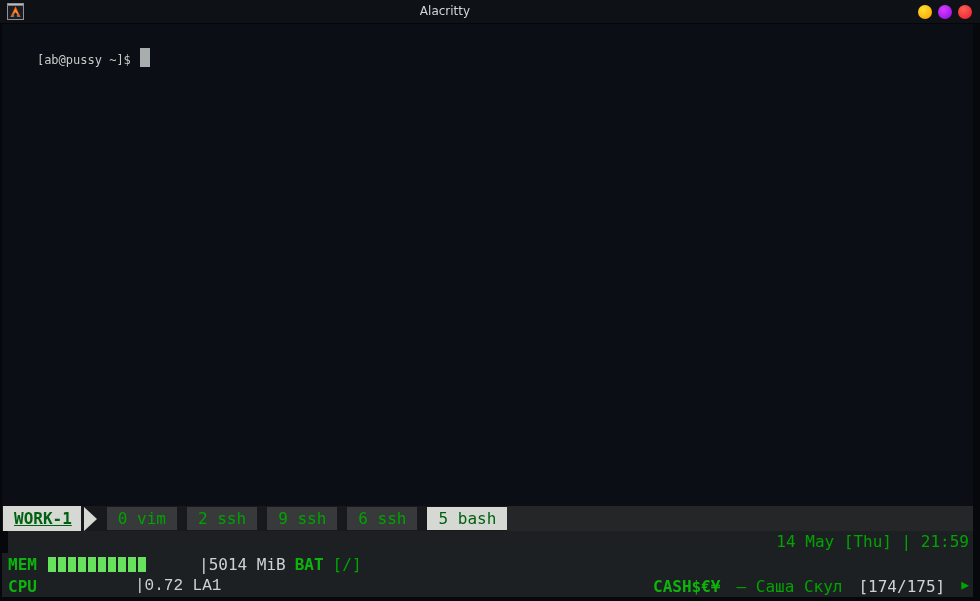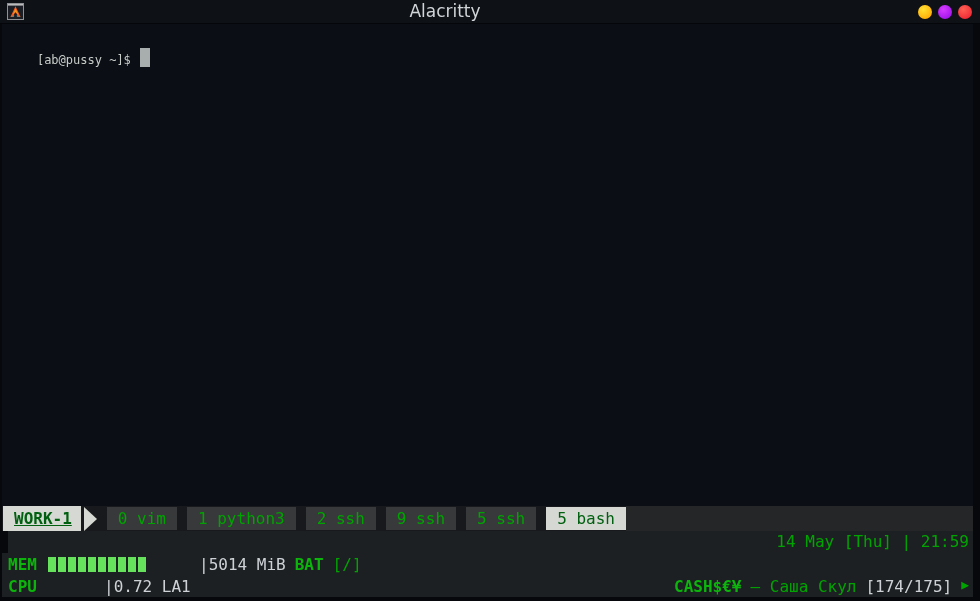--- a/index.html
+++ b/index.html
@@ -33,21 +33,21 @@
     height:24px;flex:none;position:relative;
     background:var(--bg-titlebar);
     border-bottom:1px solid #04060a;
     display:flex;align-items:center;
   }
   .app-icon{margin-left:7px;width:17px;height:17px;flex:none;z-index:2;}
   .win-title{
     position:absolute;left:0;right:90px;top:0;bottom:0;
     text-align:center;line-height:23px;
     color:#d2d5d8;font-family:"DejaVu Sans","Liberation Sans",sans-serif;
-    font-size:17px;
+    font-size:12px;
   }
   .controls{margin-left:auto;display:flex;gap:6px;margin-right:8px;z-index:2;}
   .ctrl{width:14px;height:14px;border-radius:50%;display:inline-block;}
   
   .terminal{
     flex:1;margin:0 7px 0 2px;
     background:var(--bg-terminal);
     padding:4px 0 0 6px;
     color:var(--fg);font-size:12px;line-height:20px;
     white-space:pre;
@@ -80,22 +80,22 @@
     height:22px;line-height:22px;background:var(--bg-status);
     color:var(--green);text-align:right;padding-right:4px;white-space:pre;margin-left:6px;
   }
   .sys-row{height:22px;background:var(--bg-status);display:flex;align-items:center;white-space:pre;}
   .sys-label{color:var(--green-label);font-weight:bold;margin-left:6px;width:31px;flex:none;}
   .bars{display:flex;gap:2px;margin-left:9px;flex:none;}
   .bar{width:8px;height:15px;background:var(--green-bright);}
   .mem-value{color:var(--fg-white);margin-left:53px;}
   .bat-label{color:var(--green-label);font-weight:bold;margin-left:9px;}
   .bat-value{color:var(--green);margin-left:9px;}
-  .cpu-value{color:var(--fg-white);margin-left:65px;}
-  .cpu-right{margin-left:auto;display:flex;gap:9px;padding-right:4px;}
+  .cpu-value{color:var(--fg-white);margin-left:96px;font-family:Liberation Mono, monospace;}
+  .cpu-right{margin-left:auto;display:flex;gap:16px;padding-right:4px;}
   .cash{color:var(--green-label);font-weight:bold;}
   .owner{color:var(--green);}
   .counter{color:var(--fg-white);}
   .play{color:var(--green);font-size:13px;}
 </style>
 </head>
 <body>
 
 <div class="window">
 
@@ -121,24 +121,23 @@
   </div>
 
   <div class="statusbar">
 
     <div class="tabs-row">
       <div class="tabs-left">
         <div class="session-badge">WORK-1</div>
         <div class="session-arrow"></div>
 
       <div class="tab">0 vim</div>
-          <div class="tab">1 python3</div>
           <div class="tab">2 ssh</div>
           <div class="tab">9 ssh</div>
-          <div class="tab">5 ssh</div>
+          <div class="tab">6 ssh</div>
           <div class="tab active">5 bash</div>
         </div>
       <div class="tabs-filler"></div>
     </div>
 
     <div class="date-row">14 May [Thu] | 21:59</div>
 
     <div class="sys-row">
       <span class="sys-label">MEM</span>
       <span class="bars"><span class="bar"></span><span class="bar"></span><span class="bar"></span><span class="bar"></span><span class="bar"></span><span class="bar"></span><span class="bar"></span><span class="bar"></span><span class="bar"></span><span class="bar"></span></span>

